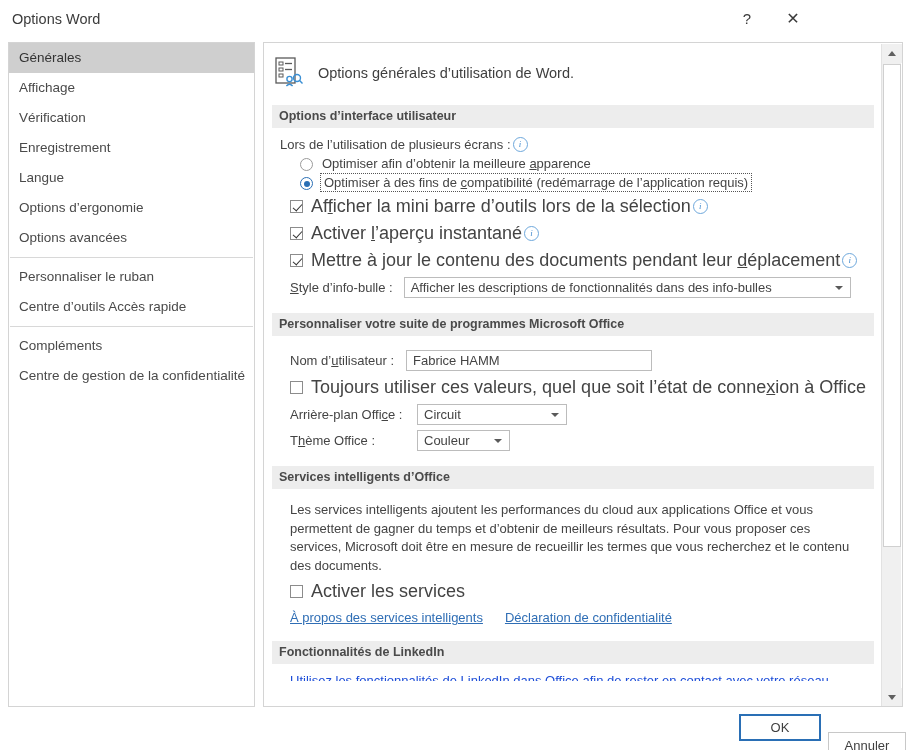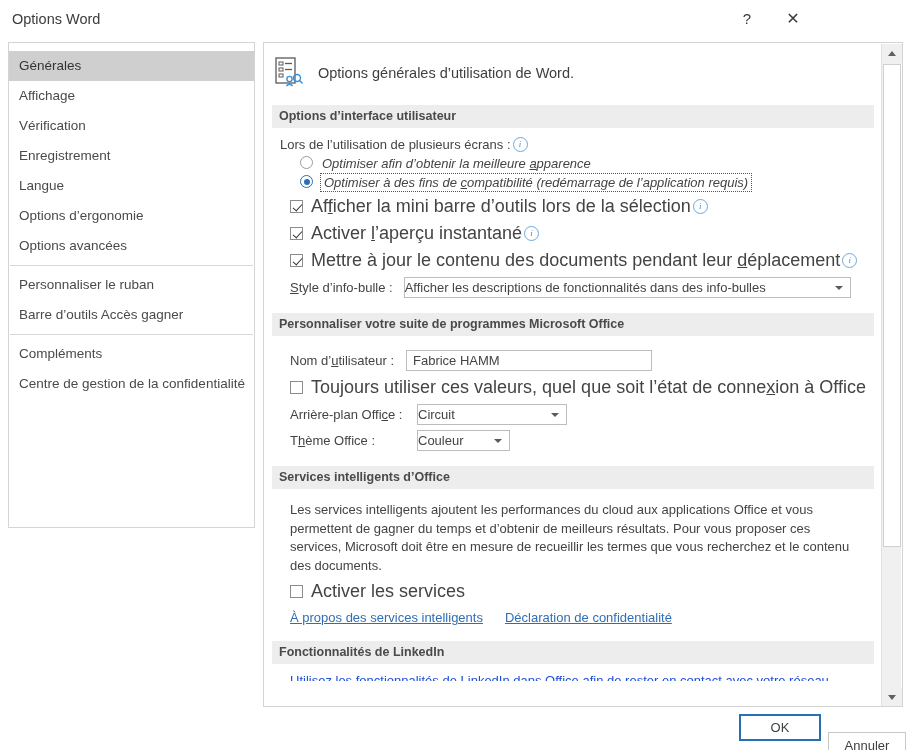--- a/index.html
+++ b/index.html
@@ -58,25 +58,25 @@
     height: 675px;
     background: #ffffff;
   }
 
   
   .sidebar {
     position: absolute;
     left: 8px;
     top: 5px;
     width: 247px;
-    height: 486px;
+    height: 665px;
     background: #ffffff;
     border: 1px solid #d4d4d4;
     box-sizing: border-box;
-    padding-top: 8px;
+    padding-top: 0;
   }
   .side-item {
     height: 30px;
     line-height: 30px;
     padding-left: 10px;
     font-size: 13.5px;
     color: #4a4a4a;
     white-space: nowrap;
     cursor: default;
   }
@@ -153,21 +153,21 @@
     font-size: 9px;
     line-height: 12px;
     text-align: center;
     font-style: italic;
     font-family: "Liberation Serif", serif;
     vertical-align: 2px;
     margin-left: 2px;
   }
 
   
-  .radio-row { display: flex; align-items: flex-start; margin: 4px 0 3px 20px; font-style: italic; }
+  .radio-row { display: flex; align-items: flex-end; margin: 4px 0 3px 20px; }
   .radio {
     width: 13px; height: 13px;
     border: 1px solid #9a9a9a;
     border-radius: 50%;
     background: #ffffff;
     box-sizing: border-box;
     margin-right: 9px;
     flex: 0 0 auto;
     position: relative;
   }
@@ -212,20 +212,21 @@
   
   .fld-row { display: flex; align-items: center; margin: 5px 0 5px 10px; }
   .fld-label { font-size: 13px; color: #444444; }
   .select-box {
     border: 1px solid #bcbcbc;
     background: #ffffff;
     height: 21px;
     display: flex;
     align-items: center;
     box-sizing: border-box;
+    padding-left: 6px;
     font-size: 13px;
     color: #444444;
     position: relative;
   }
   .select-box .arrow {
     margin-left: auto;
     margin-right: 7px;
     width: 0; height: 0;
     border-left: 4px solid transparent;
     border-right: 4px solid transparent;
@@ -352,21 +353,21 @@
   <div class="sidebar">
     <div class="side-item selected">Générales</div>
     <div class="side-item">Affichage</div>
     <div class="side-item">Vérification</div>
     <div class="side-item">Enregistrement</div>
     <div class="side-item">Langue</div>
     <div class="side-item">Options d’ergonomie</div>
     <div class="side-item">Options avancées</div>
     <div class="side-sep"></div>
     <div class="side-item">Personnaliser le ruban</div>
-    <div class="side-item">Barre d’outils Accès gagner</div>
+    <div class="side-item">Centre d’outils Accès rapide</div>
     <div class="side-sep"></div>
     <div class="side-item">Compléments</div>
     <div class="side-item">Centre de gestion de la confidentialité</div>
   </div>
 
   <div class="content-pane">
     <div class="content-inner">
 
       <div class="pane-header">
         <div class="gen-icon">

